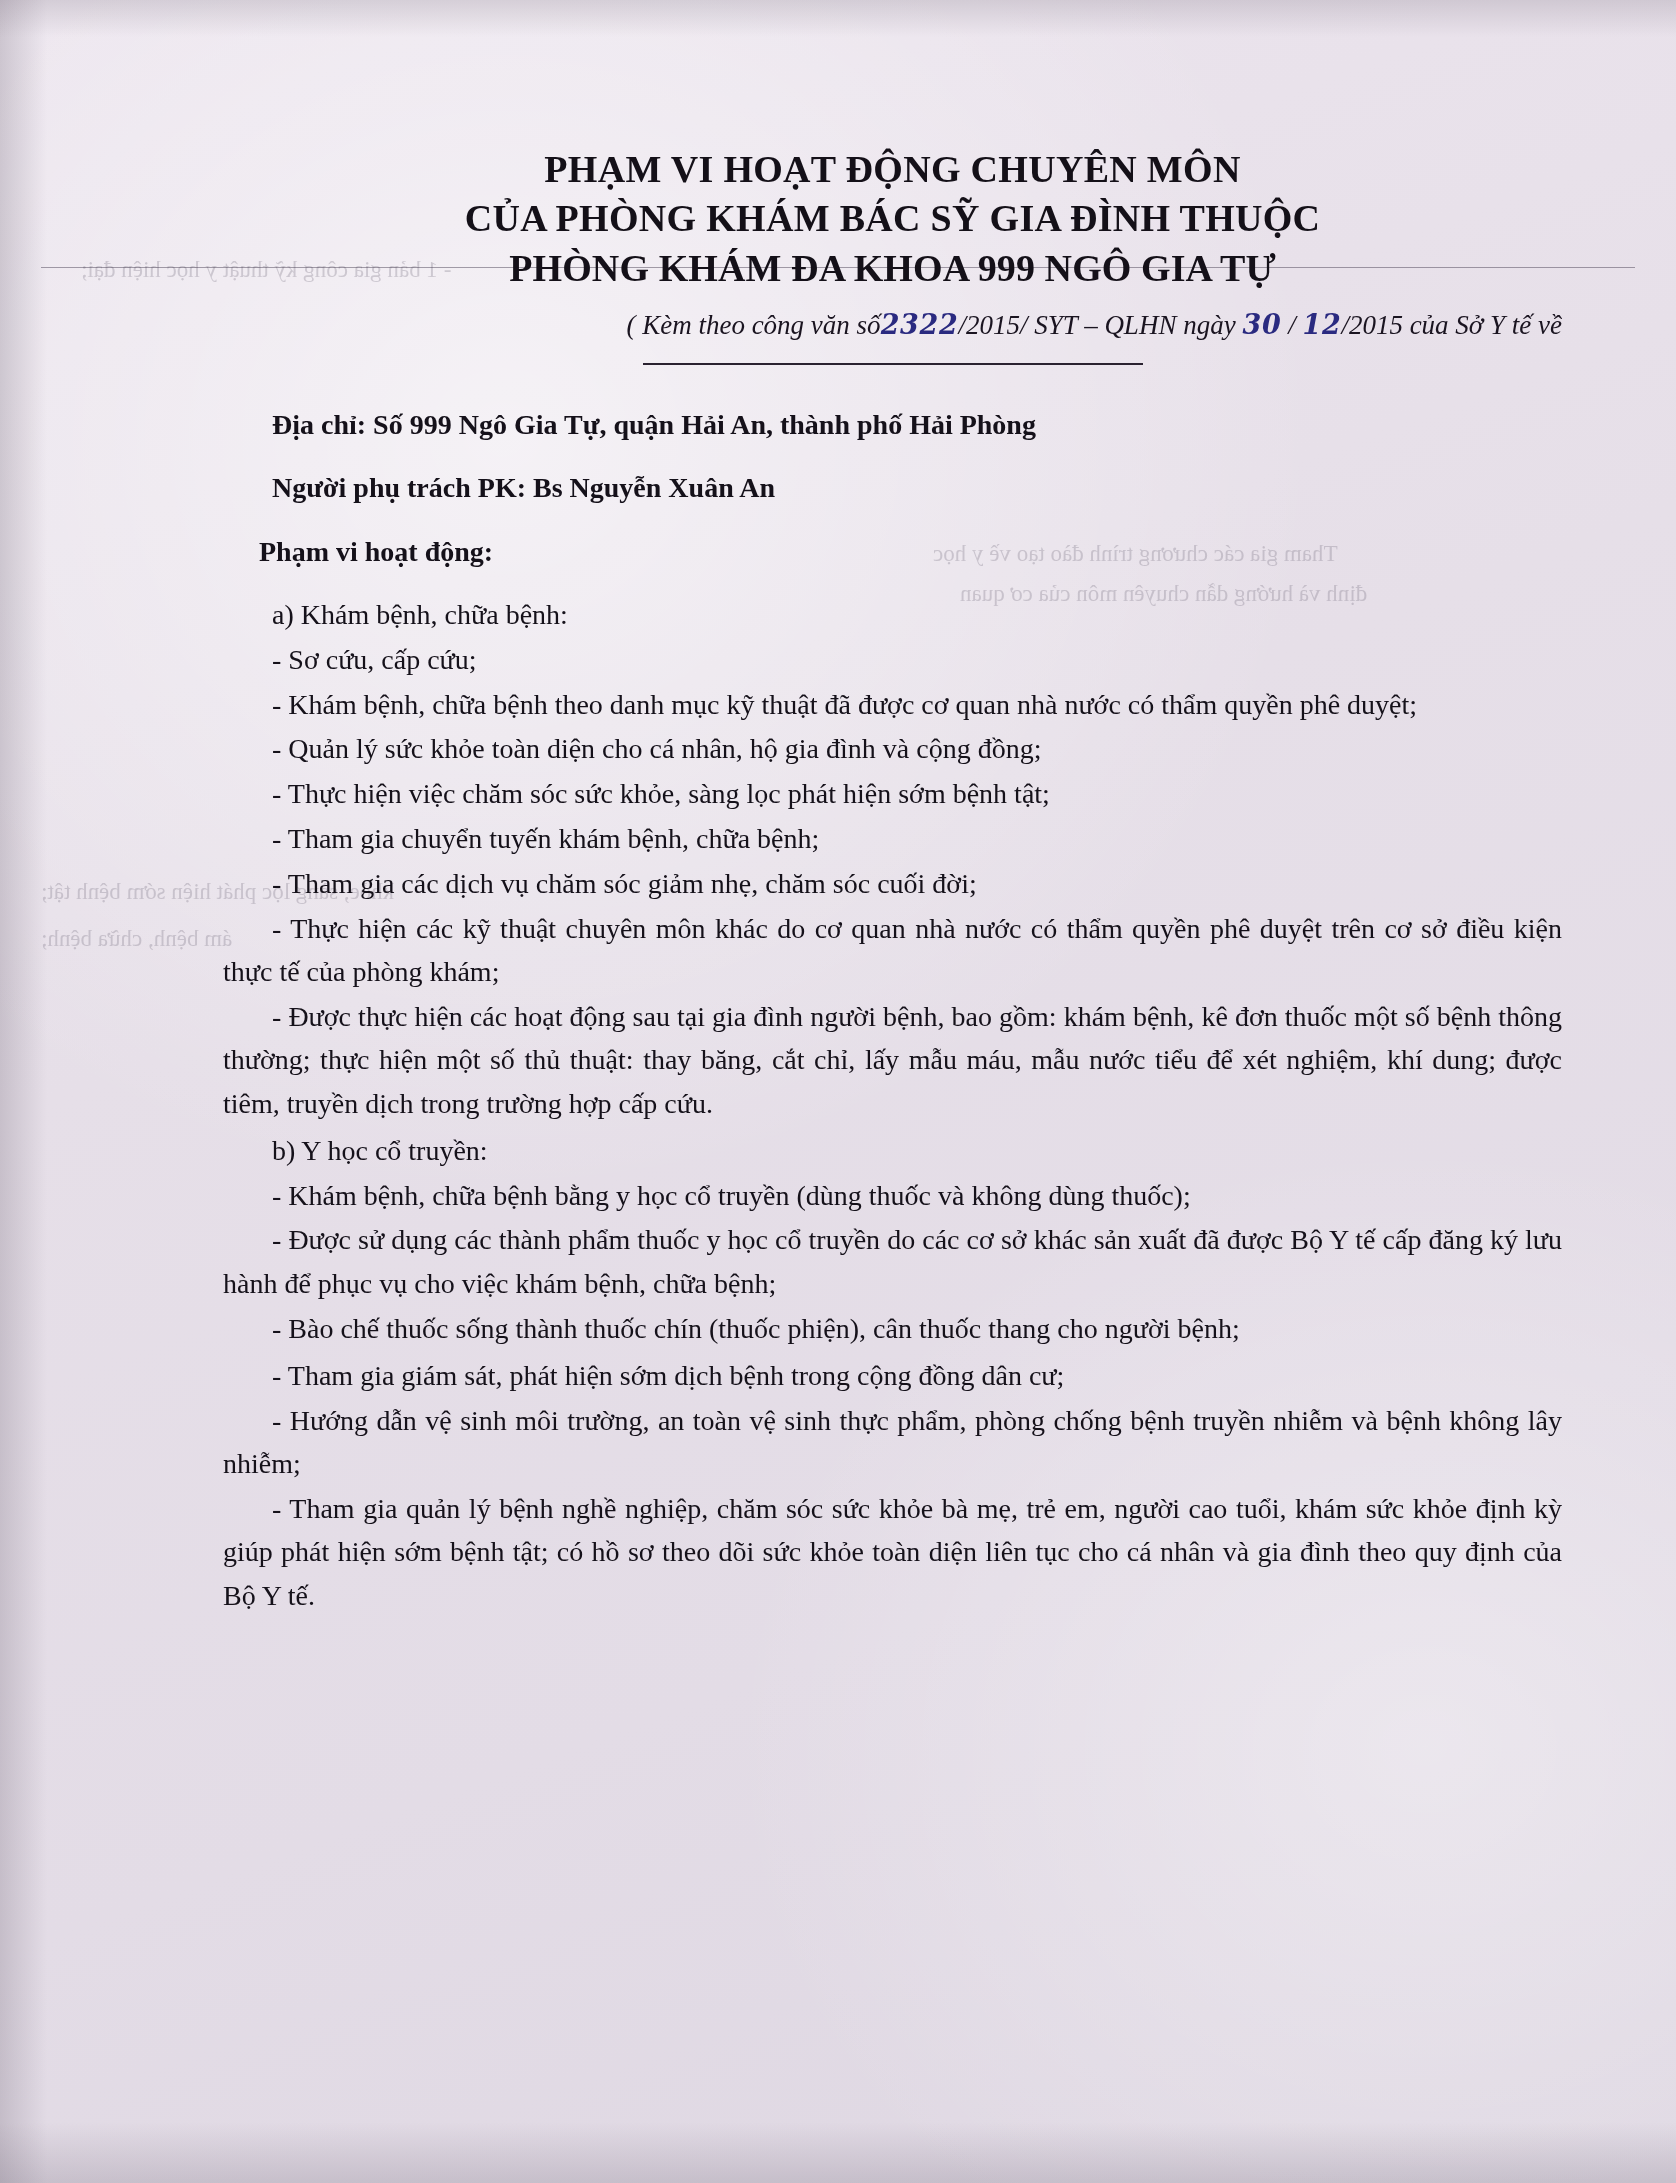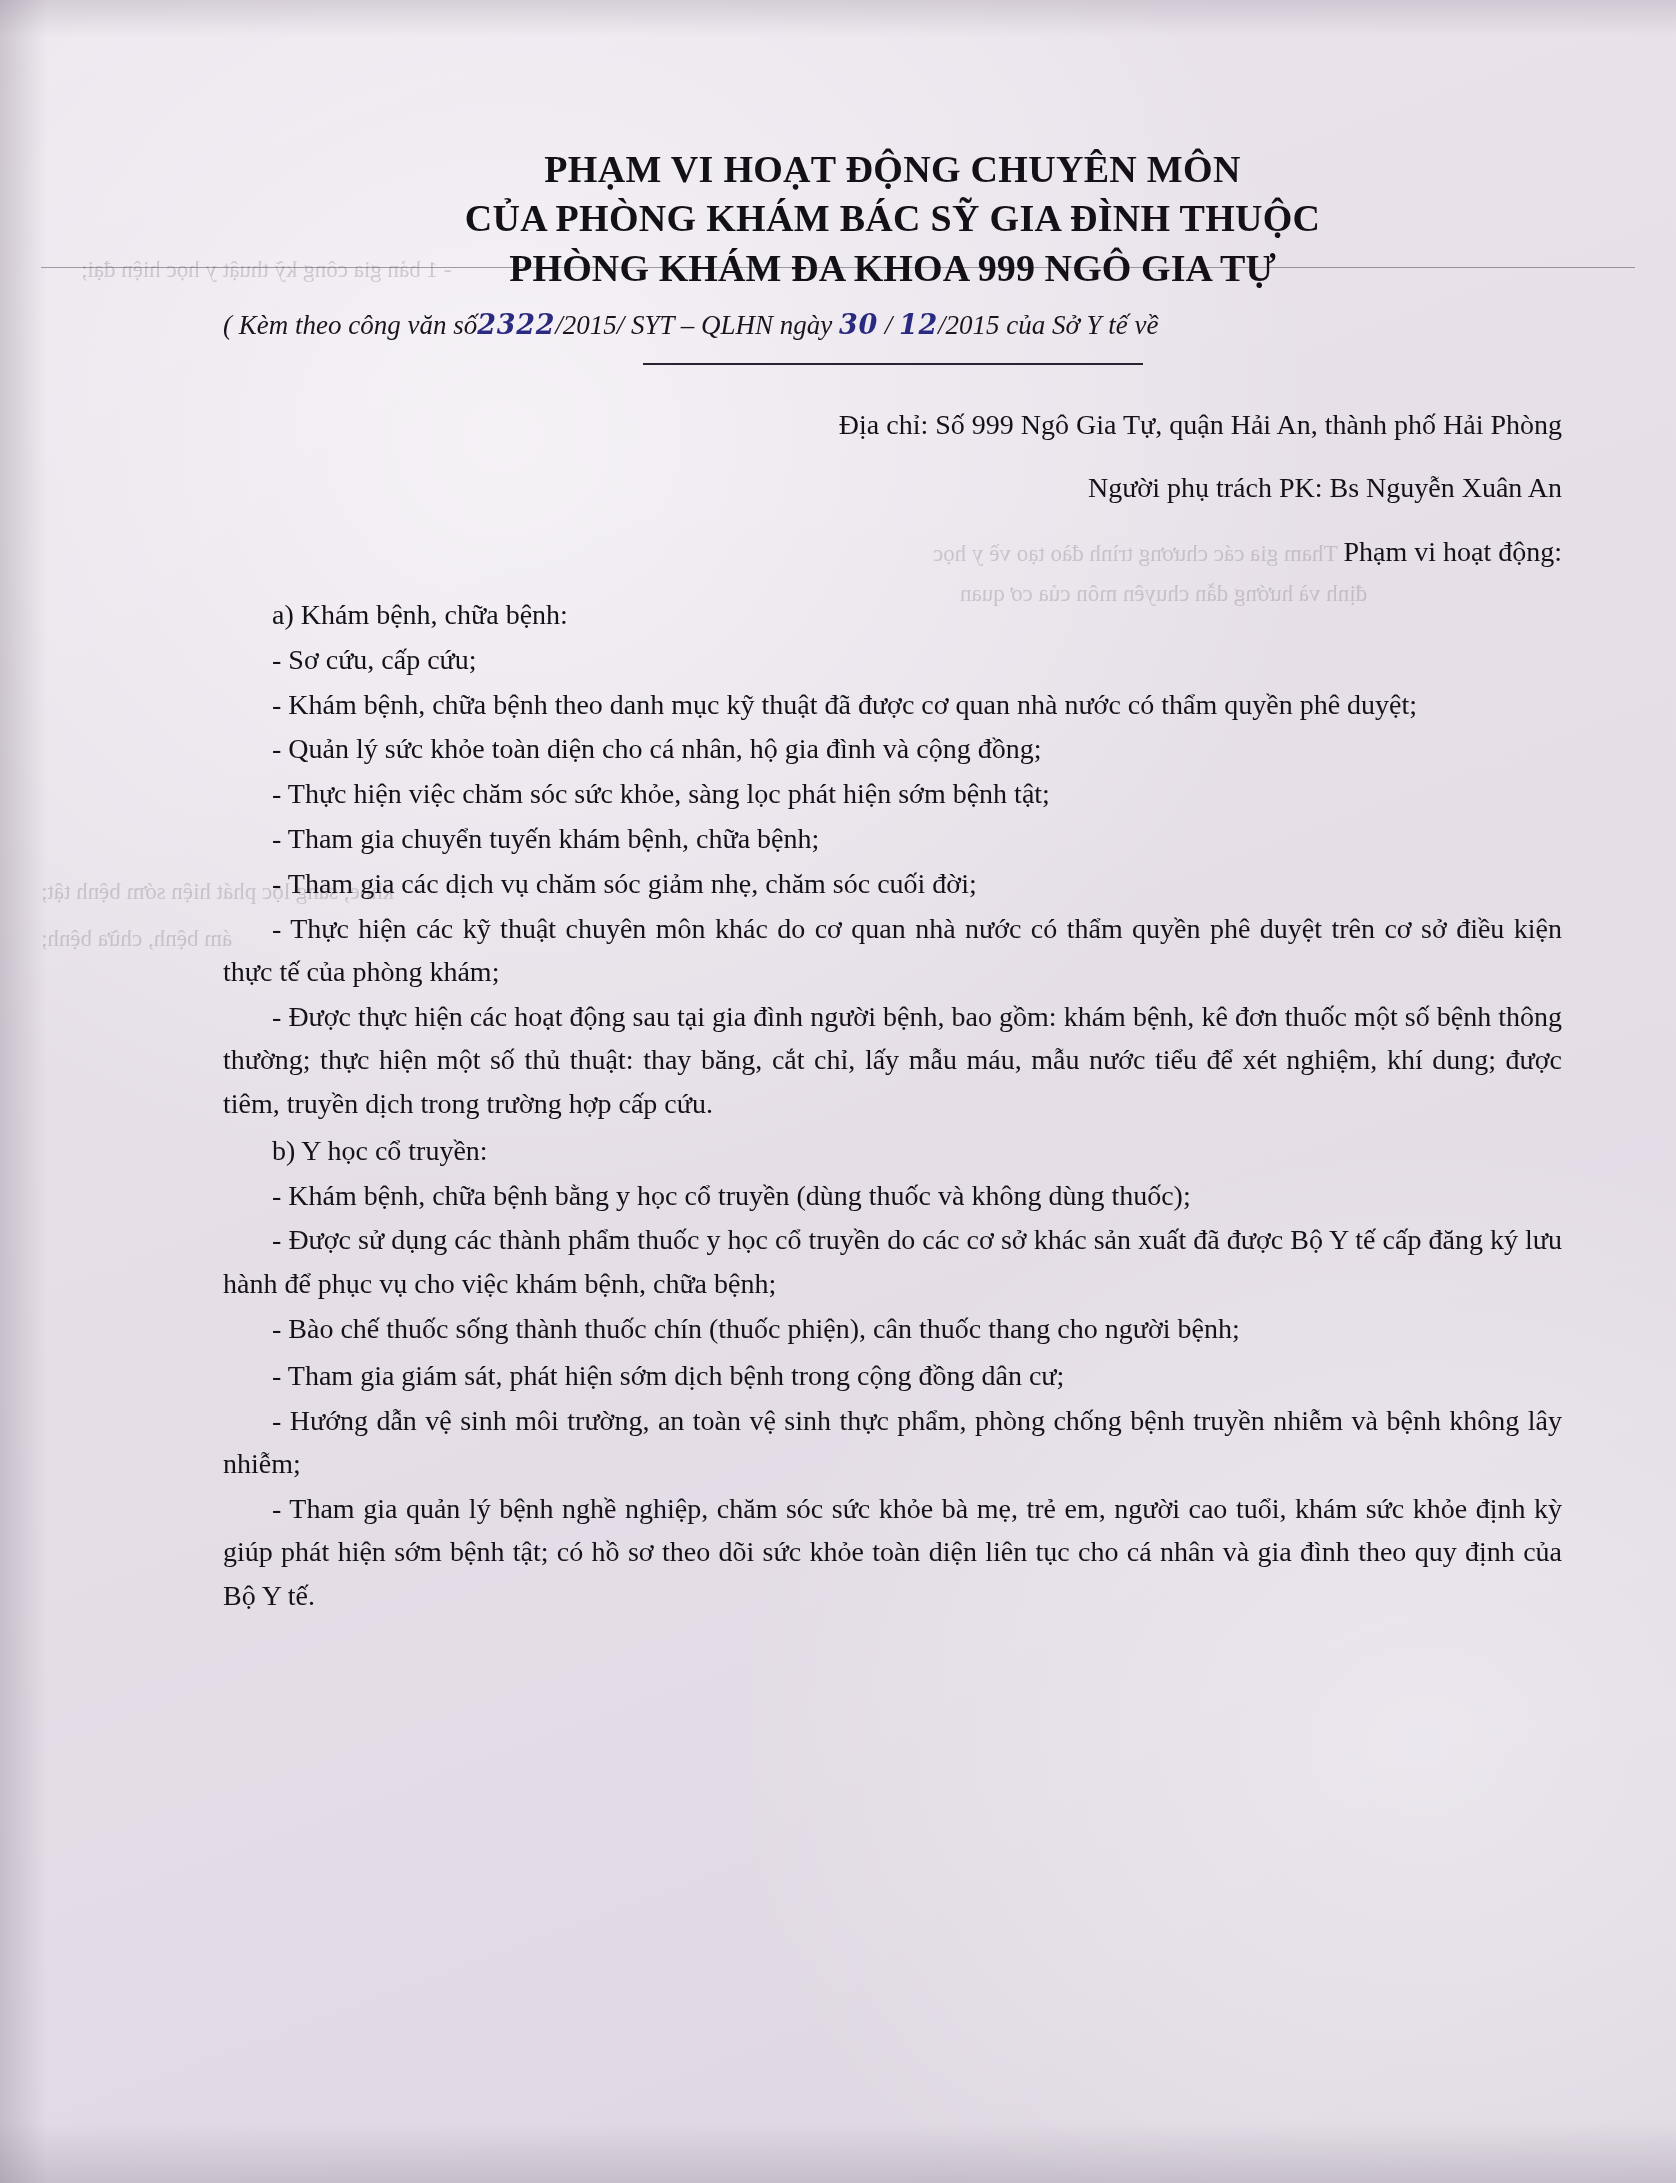--- a/index.html
+++ b/index.html
@@ -65,21 +65,21 @@
     font-weight: bold;
     font-size: 38px;
     letter-spacing: 0.3px;
     line-height: 1.30;
   }
   .title-line.l3 {
     letter-spacing: 0.1px;
   }
   .subtitle {
     margin-top: 12px;
-    text-align: left;
+    text-align: right;
     font-style: italic;
     font-size: 27px;
     line-height: 1.45;
     color: #1a1420;
   }
   .handwrite {
     font-family: "DejaVu Serif", serif;
     color: #2a2a80;
     font-style: italic;
     font-weight: bold;
@@ -101,23 +101,23 @@
     background: rgba(60,52,70,0.45);
   }
   .body {
     margin-top: 38px;
     font-size: 28px;
     line-height: 1.55;
     color: #15111a;
     text-align: justify;
   }
   .head-line {
-    font-weight: normal;
+    font-weight: bold;
     margin-bottom: 20px;
-    text-align: right;
+    text-align: left;
   }
   .ind {
     text-indent: 49px;
   }
   p.para {
     margin: 0 0 1.4px 0;
   }
   .sect {
     margin-top: 4px;
   }

